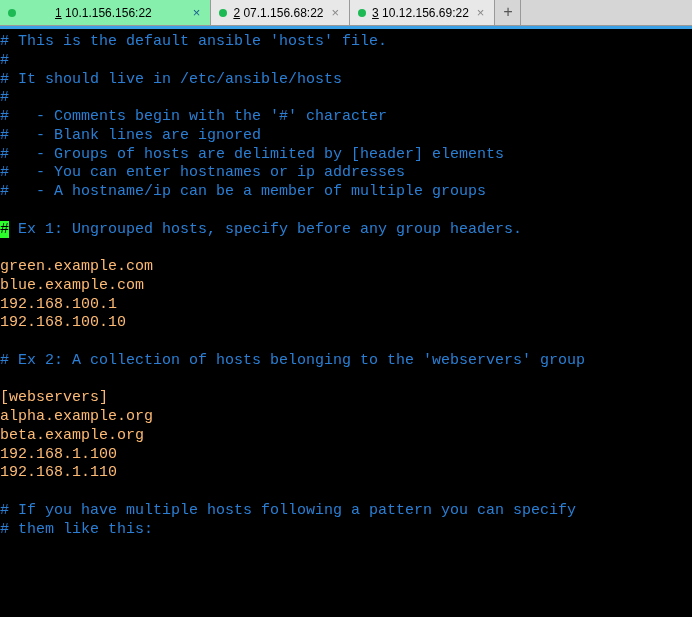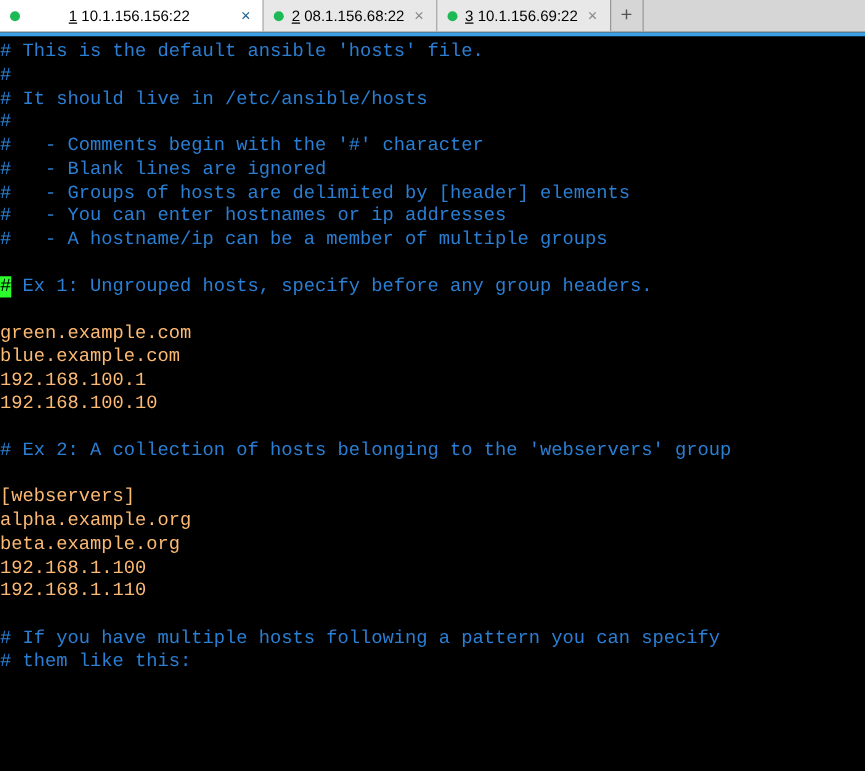--- a/index.html
+++ b/index.html
@@ -25,21 +25,21 @@
       align-items: center;
       padding: 0 8px;
       border-right: 1px solid #999;
       background: #e8e8e8;
       font-family: sans-serif;
       font-size: 12px;
       gap: 6px;
       cursor: pointer;
     }
     .tab.active {
-      background: #ffffff;
+      background: #86efac;
       color: #000;
       gap: 39px;
     }
     .dot { width: 8px; height: 8px; border-radius: 50%; display: inline-block; }
     .dot.green { background: #1db954; }
     .tab u { text-decoration: underline; }
     .tab .close { color: #888; font-size: 13px; padding: 0 2px; }
     .tab.active .close { color: #1a5f8f; }
     .newtab {
       display: flex; align-items: center; justify-content: center;
@@ -63,24 +63,24 @@
 <body>
 
 <div class="tabbar">
   <div class="tab active">
     <span class="dot green"></span>
     <span><u>1</u> <span>10.1.156.156:22</span></span>
     <span class="close">×</span>
   </div>
   <div class="tab">
     <span class="dot green"></span>
-    <span><u>2</u> <span>08.1.156.68:22</span></span>
+    <span><u>2</u> <span>07.1.156.68:22</span></span>
     <span class="close">×</span>
   </div>
   <div class="tab">
     <span class="dot green"></span>
-    <span><u>3</u> <span>10.1.156.69:22</span></span>
+    <span><u>3</u> <span>10.12.156.69:22</span></span>
     <span class="close">×</span>
   </div>
   <div class="newtab">+</div>
 </div>
 
 <div class="terminal" id="term"><div class="c"># This is the default ansible 'hosts' file.</div><div class="c">#</div><div class="c"># It should live in /etc/ansible/hosts</div><div class="c">#</div><div class="c">#   - Comments begin with the '#' character</div><div class="c">#   - Blank lines are ignored</div><div class="c">#   - Groups of hosts are delimited by [header] elements</div><div class="c">#   - You can enter hostnames or ip addresses</div><div class="c">#   - A hostname/ip can be a member of multiple groups</div><div class="p"> </div><div><span class="cur">#</span><span class="c"> Ex 1: Ungrouped hosts, specify before any group headers.</span></div><div class="p"> </div><div class="p">green.example.com</div><div class="p">blue.example.com</div><div class="p">192.168.100.1</div><div class="p">192.168.100.10</div><div class="p"> </div><div class="c"># Ex 2: A collection of hosts belonging to the 'webservers' group</div><div class="p"> </div><div class="p">[webservers]</div><div class="p">alpha.example.org</div><div class="p">beta.example.org</div><div class="p">192.168.1.100</div><div class="p">192.168.1.110</div><div class="p"> </div><div class="c"># If you have multiple hosts following a pattern you can specify</div><div class="c"># them like this:</div></div>
 
 </body></html>

